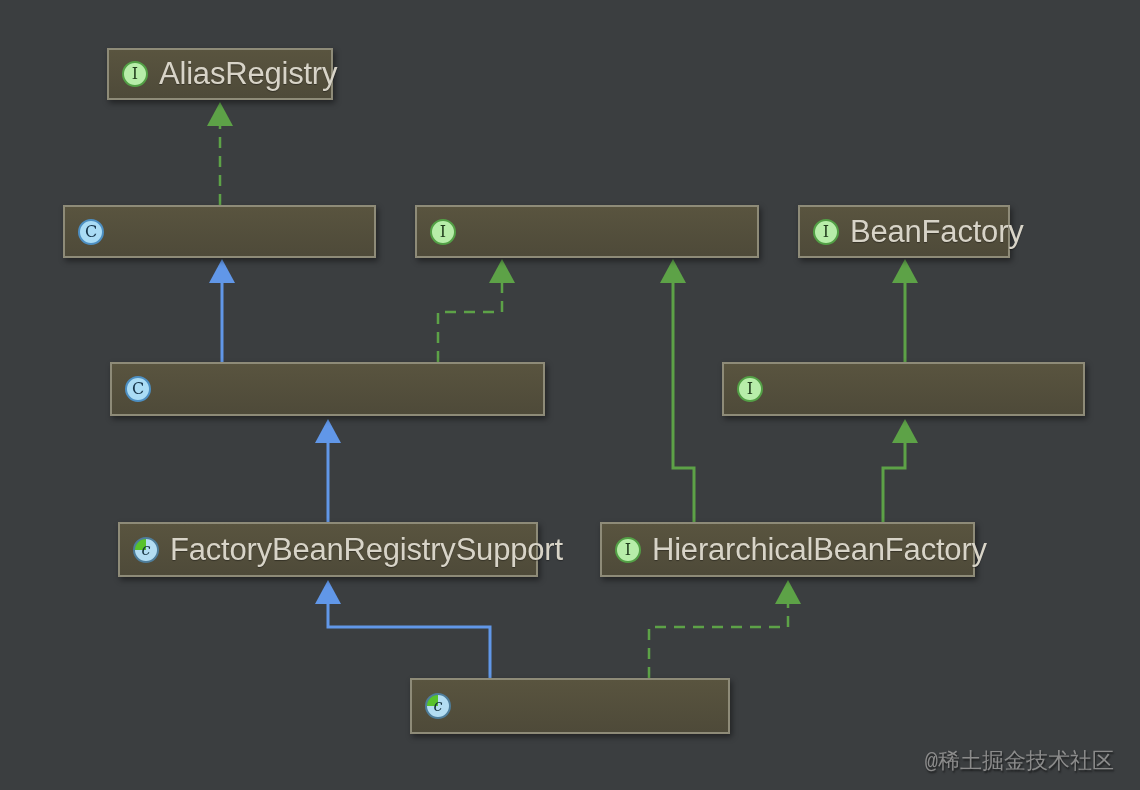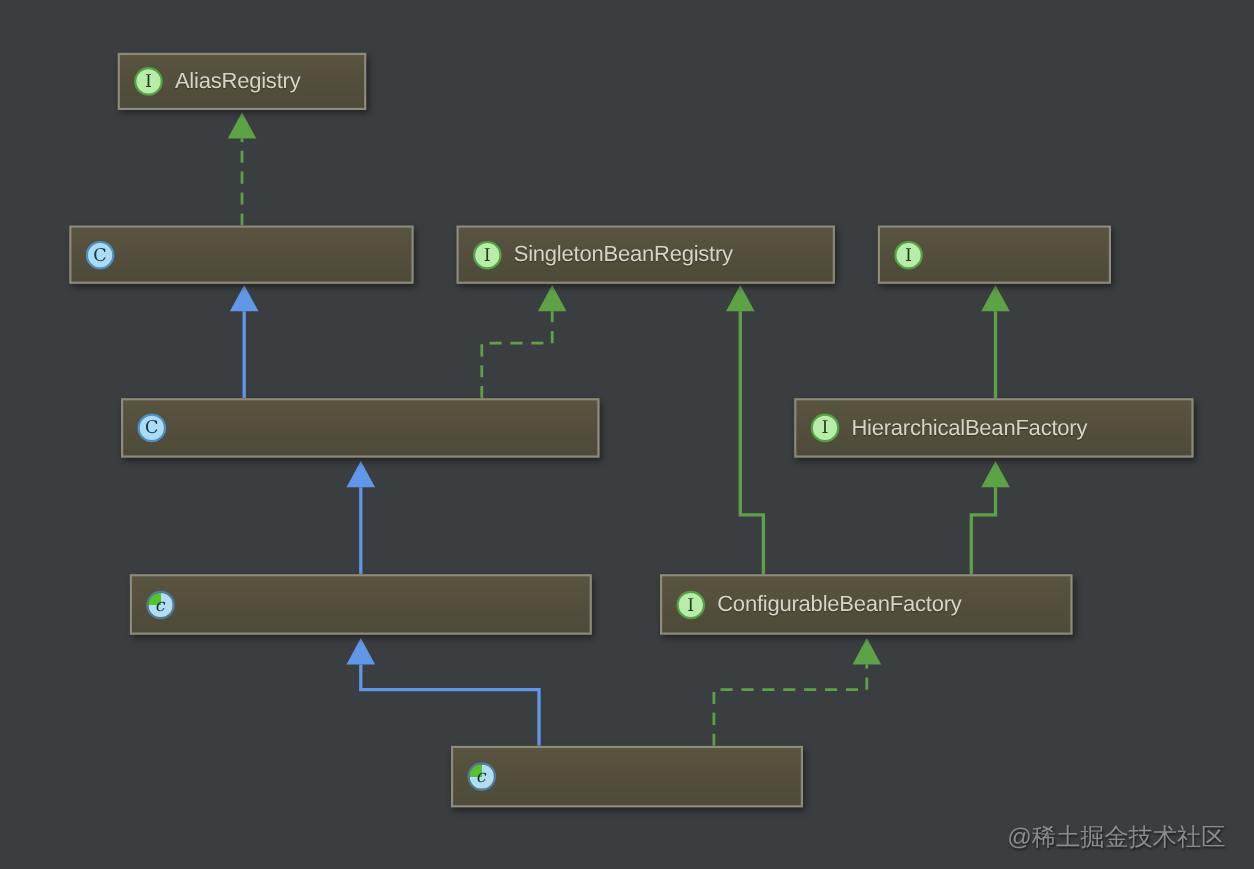--- a/index.html
+++ b/index.html
@@ -14,21 +14,21 @@
     box-sizing:border-box;
     display:flex;align-items:center;
     gap:11px;padding-left:13px;padding-right:10px;
     background:linear-gradient(#59543f,#4e4a39);
     border:2px solid #8e8b78;
     box-shadow:2px 3px 6px rgba(0,0,0,0.45);
     cursor:default;
   }
   .node .label{
     color:#d8d4c8;
-    font-size:20px;
+    font-size:31px;
     letter-spacing:-0.2px;
     white-space:nowrap;
     text-shadow:0 1px 1px rgba(0,0,0,0.35);
   }
   .icon{
     width:26px;height:26px;border-radius:50%;
     display:flex;align-items:center;justify-content:center;
     font-family:"DejaVu Serif","Liberation Serif",serif;
     font-size:16px;line-height:1;
     box-sizing:border-box;flex:none;
@@ -36,21 +36,21 @@
   .icon.interface{background:#b7eda9;border:2px solid #53a046;color:#213d1d;}
   .icon.class{background:#aadcf5;border:2px solid #4d8fc2;color:#16344a;}
   .icon.abstract_class{
     background:conic-gradient(from 270deg,#58c22c 0 90deg,#b3ddf2 90deg 360deg);
     border:2px solid #4e7d9a;color:#14323f;font-style:italic;
   }
   #watermark{
     position:absolute;right:26px;bottom:14px;
     color:#8b8b8b;font-size:22px;
     text-shadow:1px 2px 2px rgba(0,0,0,0.55);
-    font-family:Liberation Sans, sans-serif;
+    font-family:Liberation Mono, monospace;
   }
 </style>
 </head>
 <body>
 
 <div id="canvas">
   <svg id="edge-layer" width="1140" height="790" viewBox="0 0 1140 790">
       <polyline points="220,205 220,126" fill="none" stroke="#5da247" stroke-width="2.5" stroke-dasharray="11 8"></polyline>
       <polygon points="220,102 207,126 233,126" fill="#5da247"></polygon>
       <polyline points="222,362 222,283" fill="none" stroke="#6197e8" stroke-width="3"></polyline>
@@ -79,48 +79,48 @@
       </div>
       <div class="node" style="left: 63px; top: 205px; width: 313px; height: 53px;">
         <span class="icon class">
           <span>C</span>
         </span>
       </div>
       <div class="node" style="left: 415px; top: 205px; width: 344px; height: 53px;">
         <span class="icon interface">
           <span>I</span>
         </span>
-        <span class="label">SingletonBeanRegistry</span>
       </div>
       <div class="node" style="left: 798px; top: 205px; width: 212px; height: 53px;">
         <span class="icon interface">
           <span>I</span>
         </span>
+        <span class="label">BeanFactory</span>
       </div>
       <div class="node" style="left: 110px; top: 362px; width: 435px; height: 54px;">
         <span class="icon class">
           <span>C</span>
         </span>
       </div>
       <div class="node" style="left: 722px; top: 362px; width: 363px; height: 54px;">
         <span class="icon interface">
           <span>I</span>
         </span>
-        <span class="label">HierarchicalBeanFactory</span>
       </div>
       <div class="node" style="left: 118px; top: 522px; width: 420px; height: 55px;">
         <span class="icon abstract_class">
           <span>c</span>
         </span>
+        <span class="label">FactoryBeanRegistrySupport</span>
       </div>
       <div class="node" style="left: 600px; top: 522px; width: 375px; height: 55px;">
         <span class="icon interface">
           <span>I</span>
         </span>
-        <span class="label">ConfigurableBeanFactory</span>
+        <span class="label">HierarchicalBeanFactory</span>
       </div>
       <div class="node" style="left: 410px; top: 678px; width: 320px; height: 56px;">
         <span class="icon abstract_class">
           <span>c</span>
         </span>
       </div>
     </div>
   <div id="watermark">@稀土掘金技术社区</div>
 </div>
 

